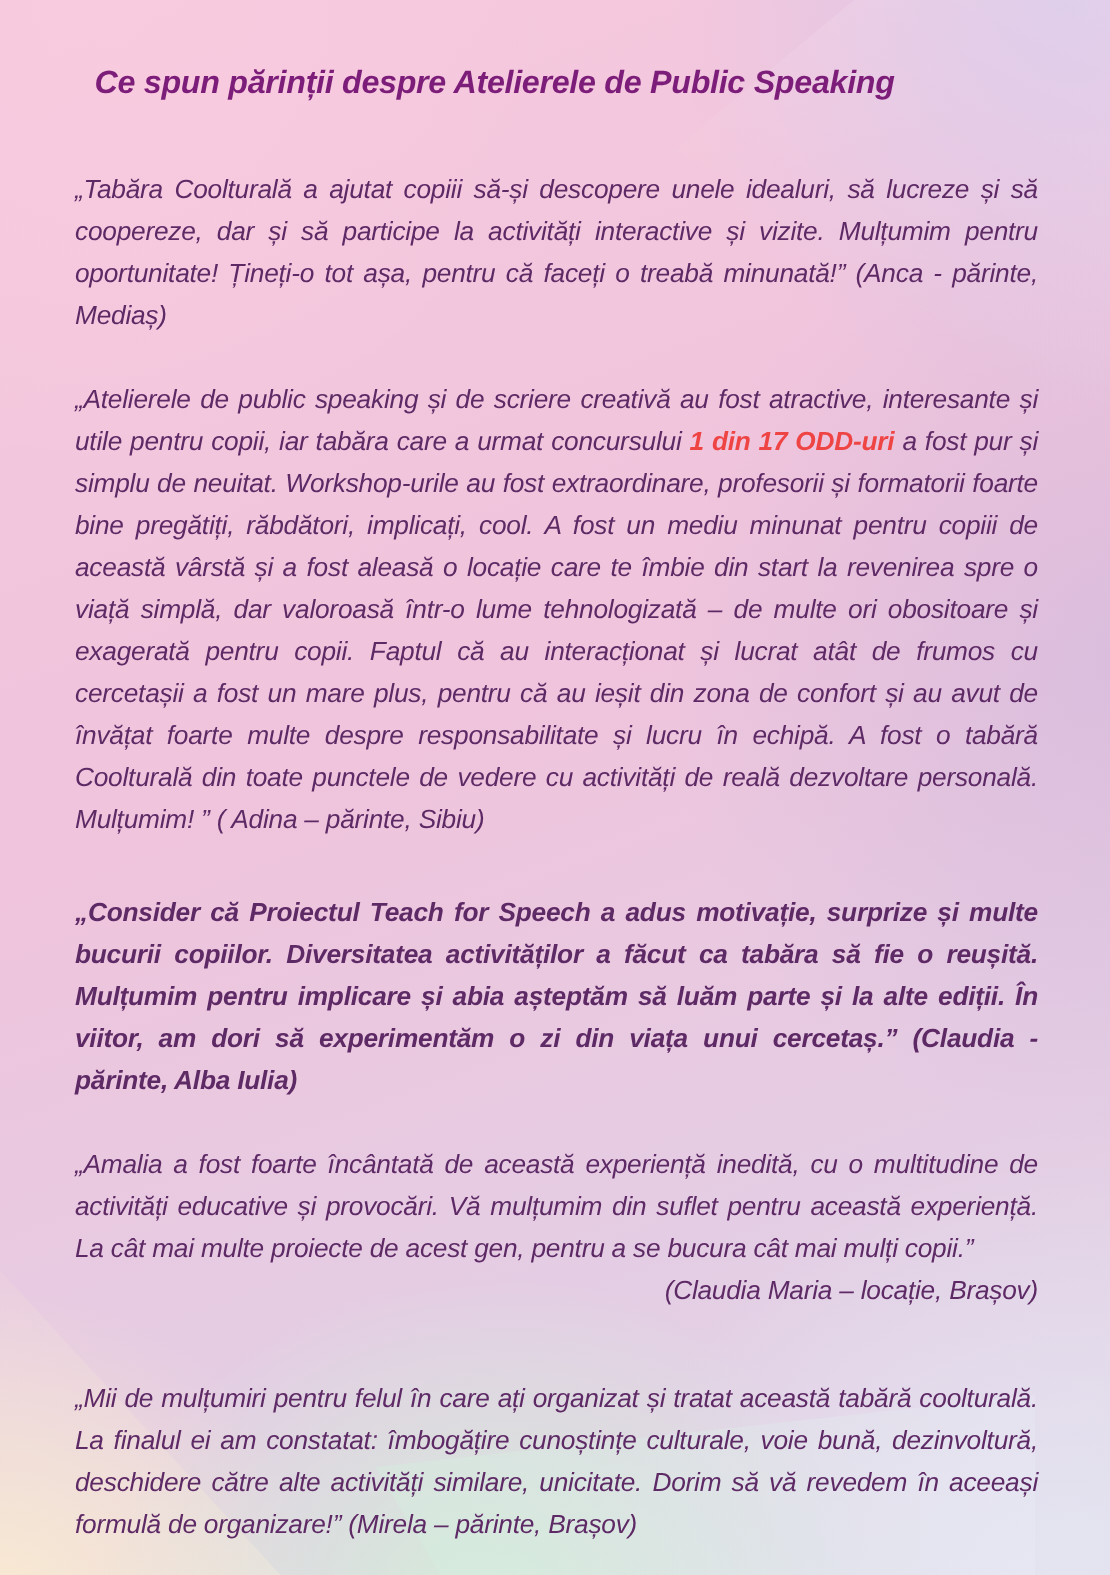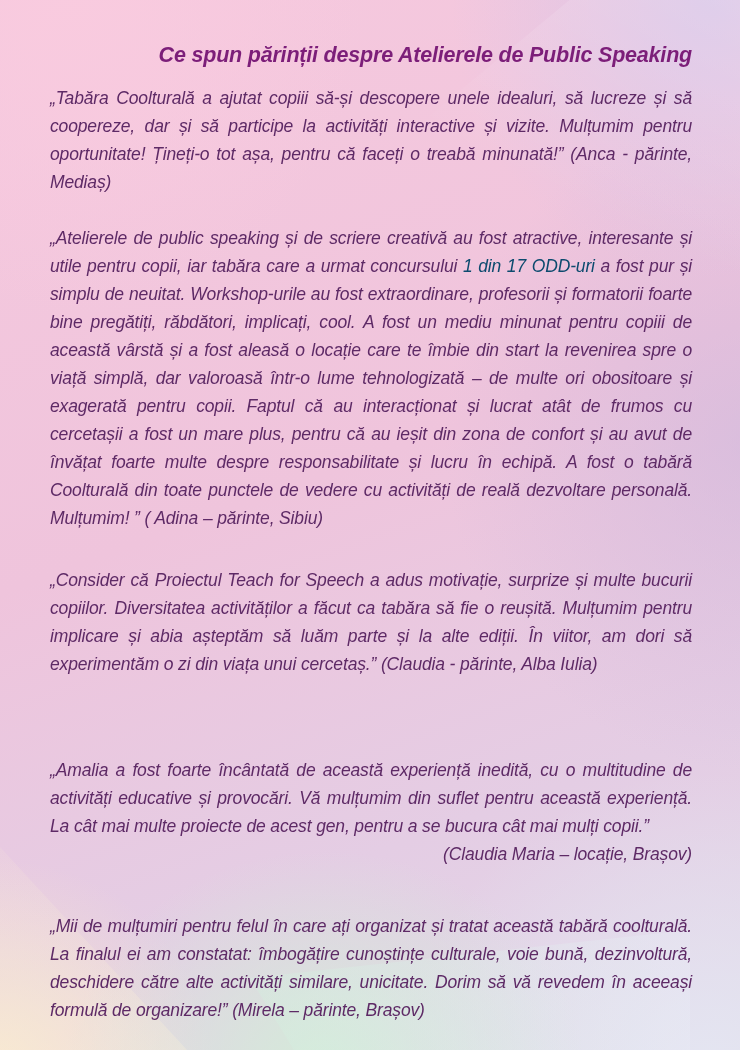--- a/index.html
+++ b/index.html
@@ -42,45 +42,44 @@
     clip-path: polygon(0 40%, 100% 0, 100% 100%, 10% 100%);
   }
   .content {
     position: absolute;
     left: 0; top: 0;
     width: 740px;
     box-sizing: border-box;
     padding: 40px 48px 0 50px;
   }
   .heading {
-    margin: 0 0 14px 0;
+    margin: 0 0 42px 0;
     padding-left: 13px;
     font-size: 21.5px;
     line-height: 30px;
     font-weight: 700;
     font-style: italic;
     color: #7c1e79;
     letter-spacing: -0.2px;
-    text-align: right;
   }
   .testimonial {
     margin: 0 0 28px 0;
     font-size: 17.5px;
     line-height: 28px;
     font-style: italic;
     color: #5e2a66;
     text-align: justify;
     letter-spacing: -0.15px;
   }
   .testimonial .bold-highlight {
-    font-weight: 400;
-    color: #0c4a6e;
+    font-weight: 700;
+    color: #ef4444;
   }
   .t2 { margin-bottom: 34px; }
-  .t3 { margin-bottom: 78px; }
+  .t3 { margin-bottom: 28px; font-weight: bold; }
   .t4 { margin-bottom: 44px; }
   .t5 { margin-bottom: 47px; }
   .attribution {
     text-align: right;
   }
 </style>
 </head>
 <body>
 
 <div class="facet facet-1"></div>

